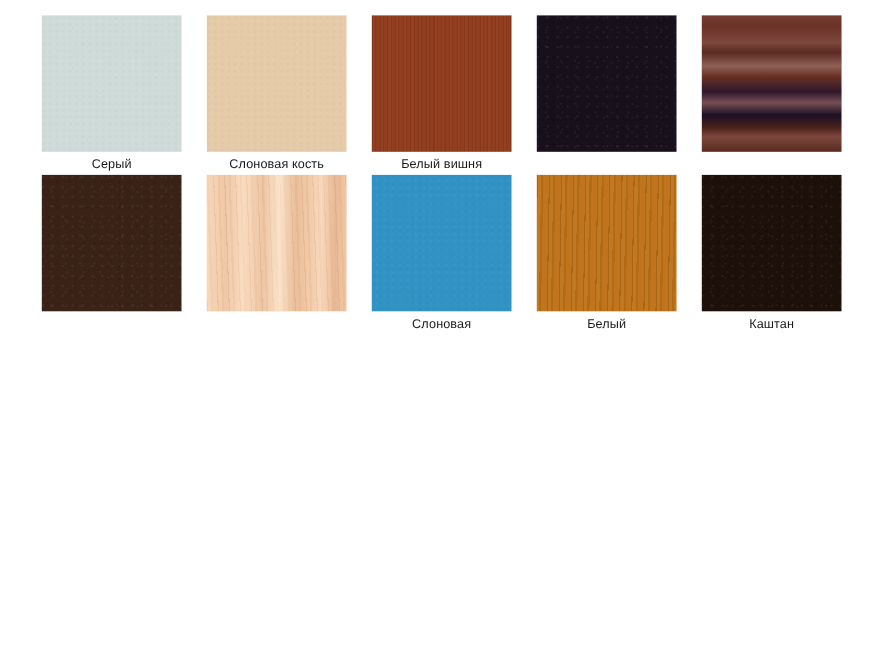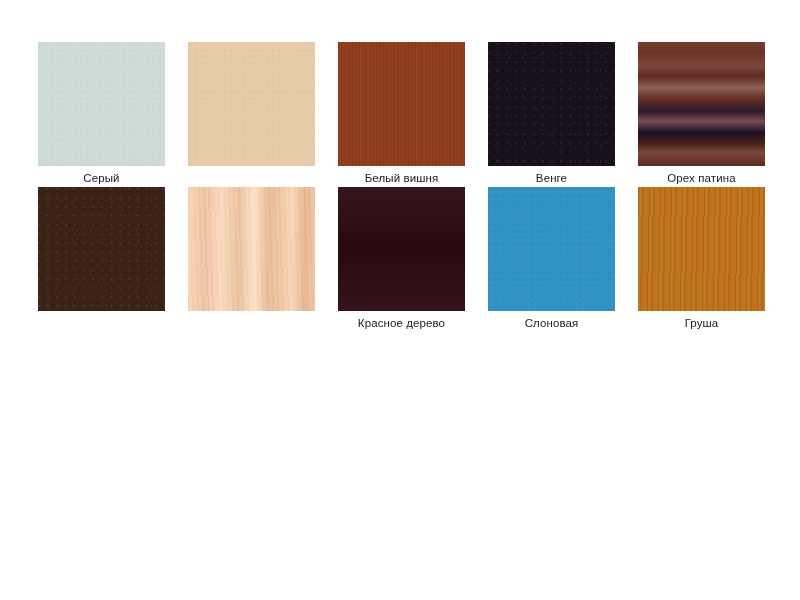--- a/index.html
+++ b/index.html
@@ -21,21 +21,20 @@
     padding: 14px 0 0 0;
   }
   .swatch-grid {
     display: grid;
     grid-template-columns: repeat(5, 150px);
     grid-auto-rows: 145px;
     column-gap: 0px;
     row-gap: 0px;
     margin-left: 38px;
     width: 750px;
-    margin-top: 28px;
   }
   .swatch-cell {
     width: 150px;
     height: 145px;
     display: flex;
     flex-direction: column;
     align-items: flex-start;
     justify-content: flex-start;
   }
   .swatch-chip {
@@ -142,61 +141,60 @@
       <div class="swatch-cell">
         <div class="swatch-chip" style="background-color: rgb(207, 219, 217);">
           <div class="grain tex-flat-noise"></div>
         </div>
         <div class="swatch-label">Серый</div>
       </div>
       <div class="swatch-cell">
         <div class="swatch-chip" style="background-color: rgb(230, 203, 169);">
           <div class="grain tex-flat-noise"></div>
         </div>
+        <div class="swatch-label">Слоновая кость</div>
       </div>
       <div class="swatch-cell">
         <div class="swatch-chip" style="background-color: rgb(143, 58, 27);">
           <div class="grain tex-vgrain"></div>
         </div>
         <div class="swatch-label">Белый вишня</div>
       </div>
       <div class="swatch-cell">
         <div class="swatch-chip" style="background-color: rgb(24, 16, 26);">
           <div class="grain tex-speck"></div>
         </div>
-        <div class="swatch-label">Венге</div>
       </div>
       <div class="swatch-cell">
         <div class="swatch-chip" style="background-color: rgb(110, 51, 39);">
           <div class="grain tex-bands"></div>
         </div>
-        <div class="swatch-label">Орех патина</div>
       </div>
       <div class="swatch-cell">
         <div class="swatch-chip" style="background-color: rgb(58, 35, 22);">
           <div class="grain tex-speck"></div>
         </div>
       </div>
       <div class="swatch-cell">
         <div class="swatch-chip" style="background-color: rgb(238, 195, 160);">
           <div class="grain tex-beech"></div>
         </div>
       </div>
       <div class="swatch-cell">
-        <div class="swatch-chip" style="background-color: rgb(44, 9, 17);">
-          <div class="grain tex-sheen"></div>
-        </div>
-        <div class="swatch-label">Красное дерево</div>
-      </div>
-      <div class="swatch-cell">
         <div class="swatch-chip" style="background-color: rgb(48, 147, 196);">
           <div class="grain tex-flat-noise"></div>
         </div>
         <div class="swatch-label">Слоновая</div>
       </div>
       <div class="swatch-cell">
         <div class="swatch-chip" style="background-color: rgb(189, 112, 22);">
           <div class="grain tex-vgrain2"></div>
         </div>
-        <div class="swatch-label">Груша</div>
+        <div class="swatch-label">Белый</div>
+      </div>
+      <div class="swatch-cell">
+        <div class="swatch-chip" style="background-color: rgb(29, 15, 9);">
+          <div class="grain tex-speck"></div>
+        </div>
+        <div class="swatch-label">Каштан</div>
       </div>
     </div>
 </div>
 
 </body></html>

